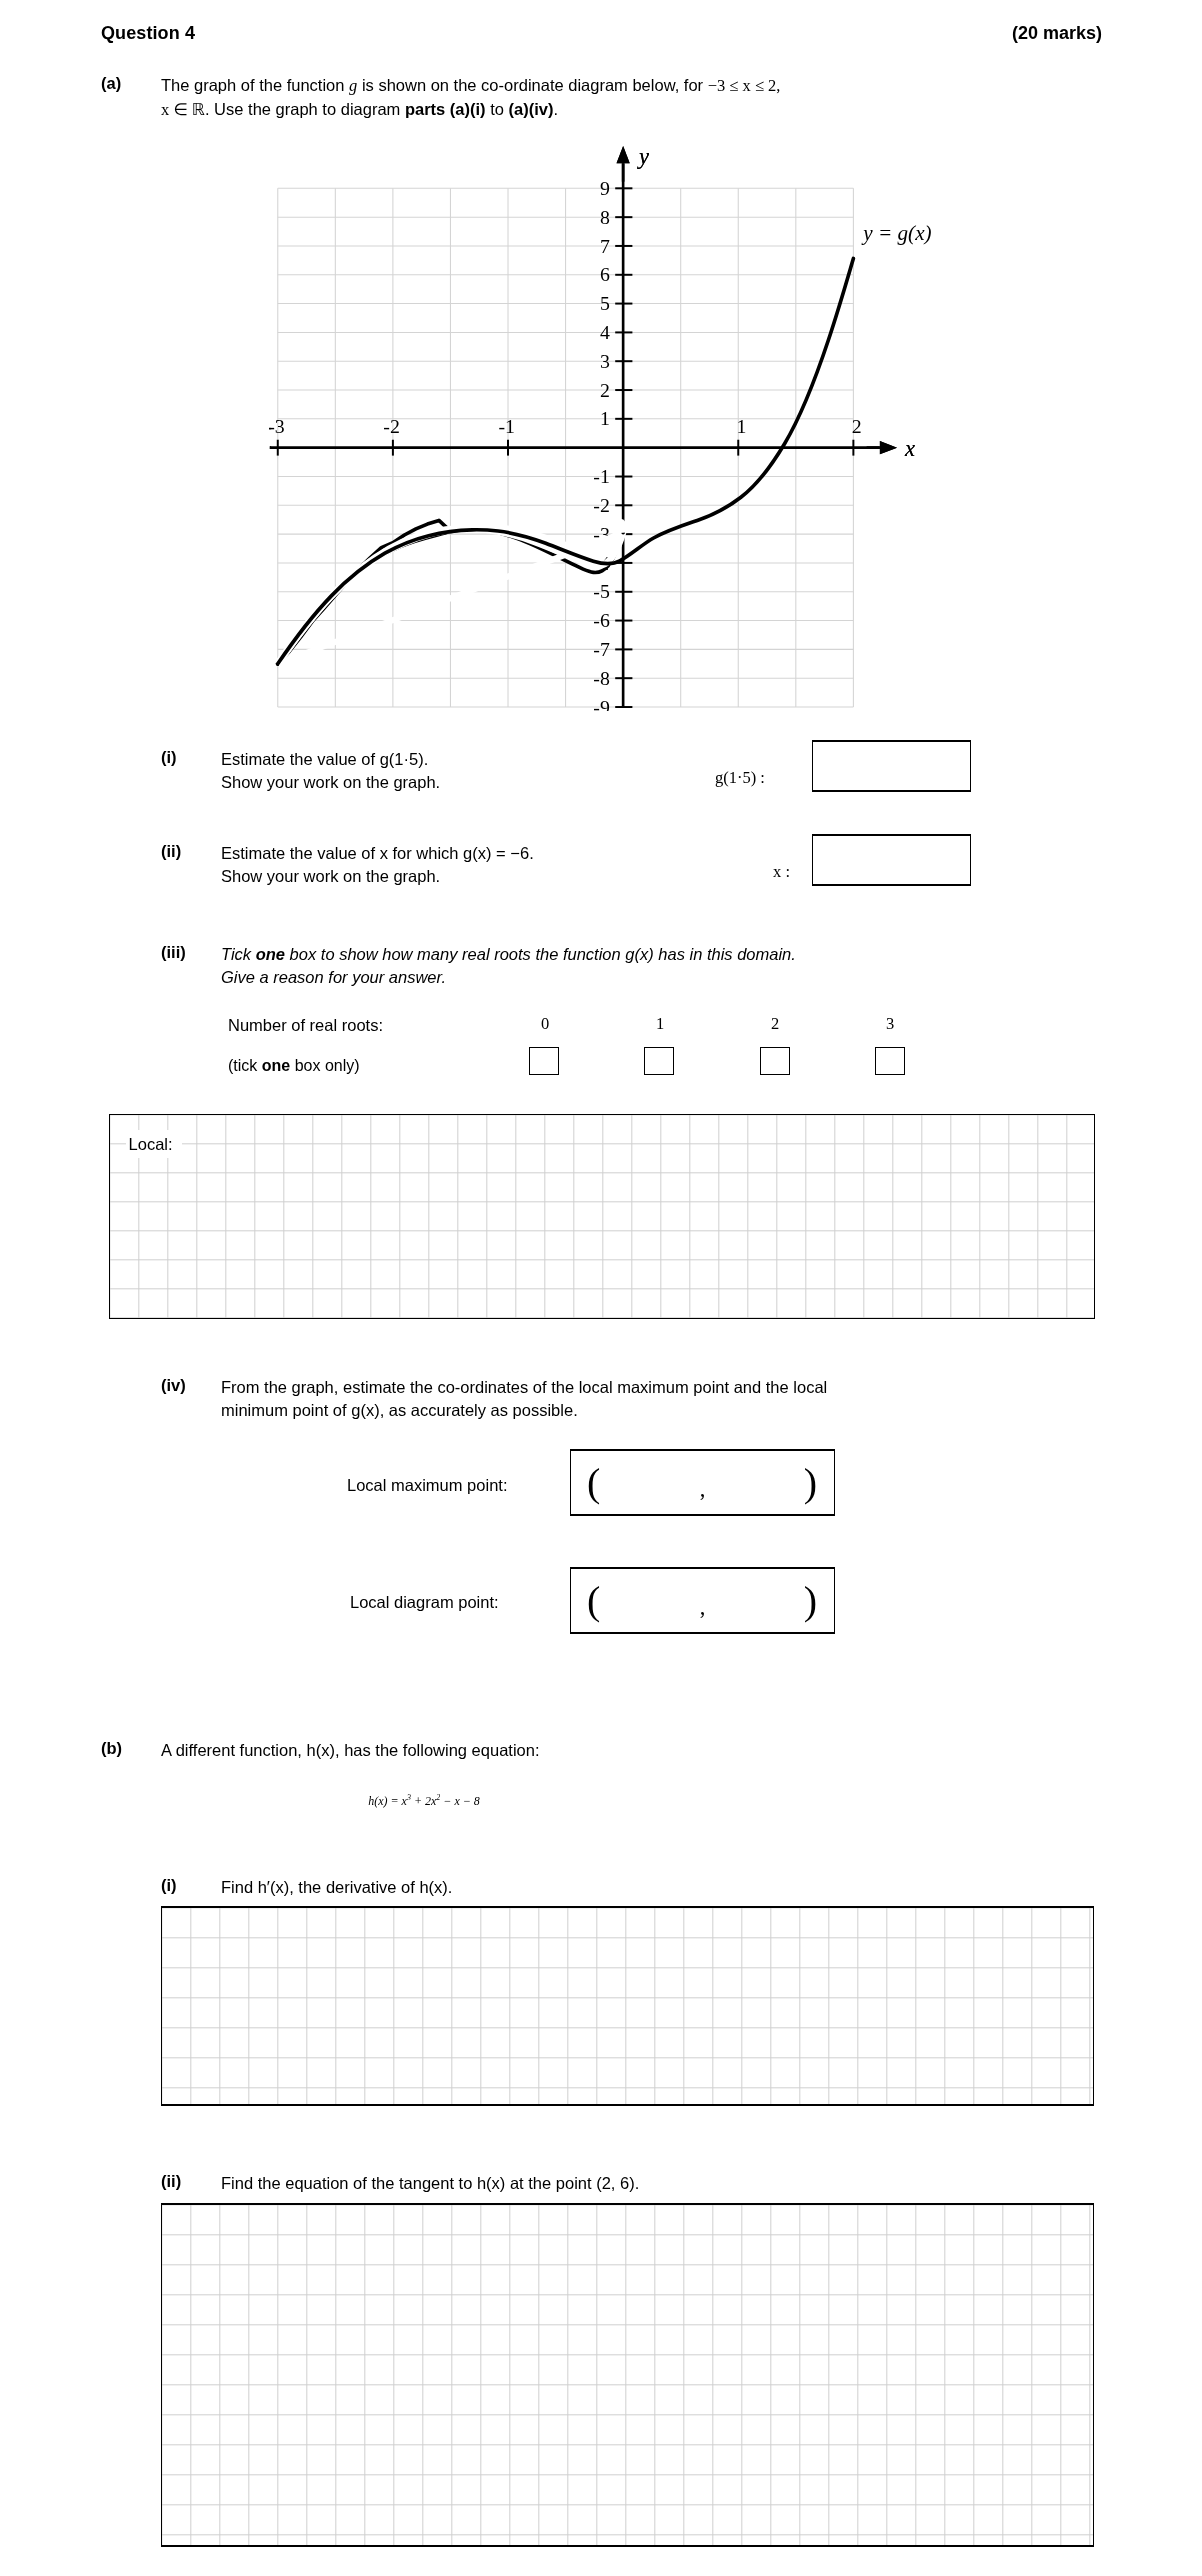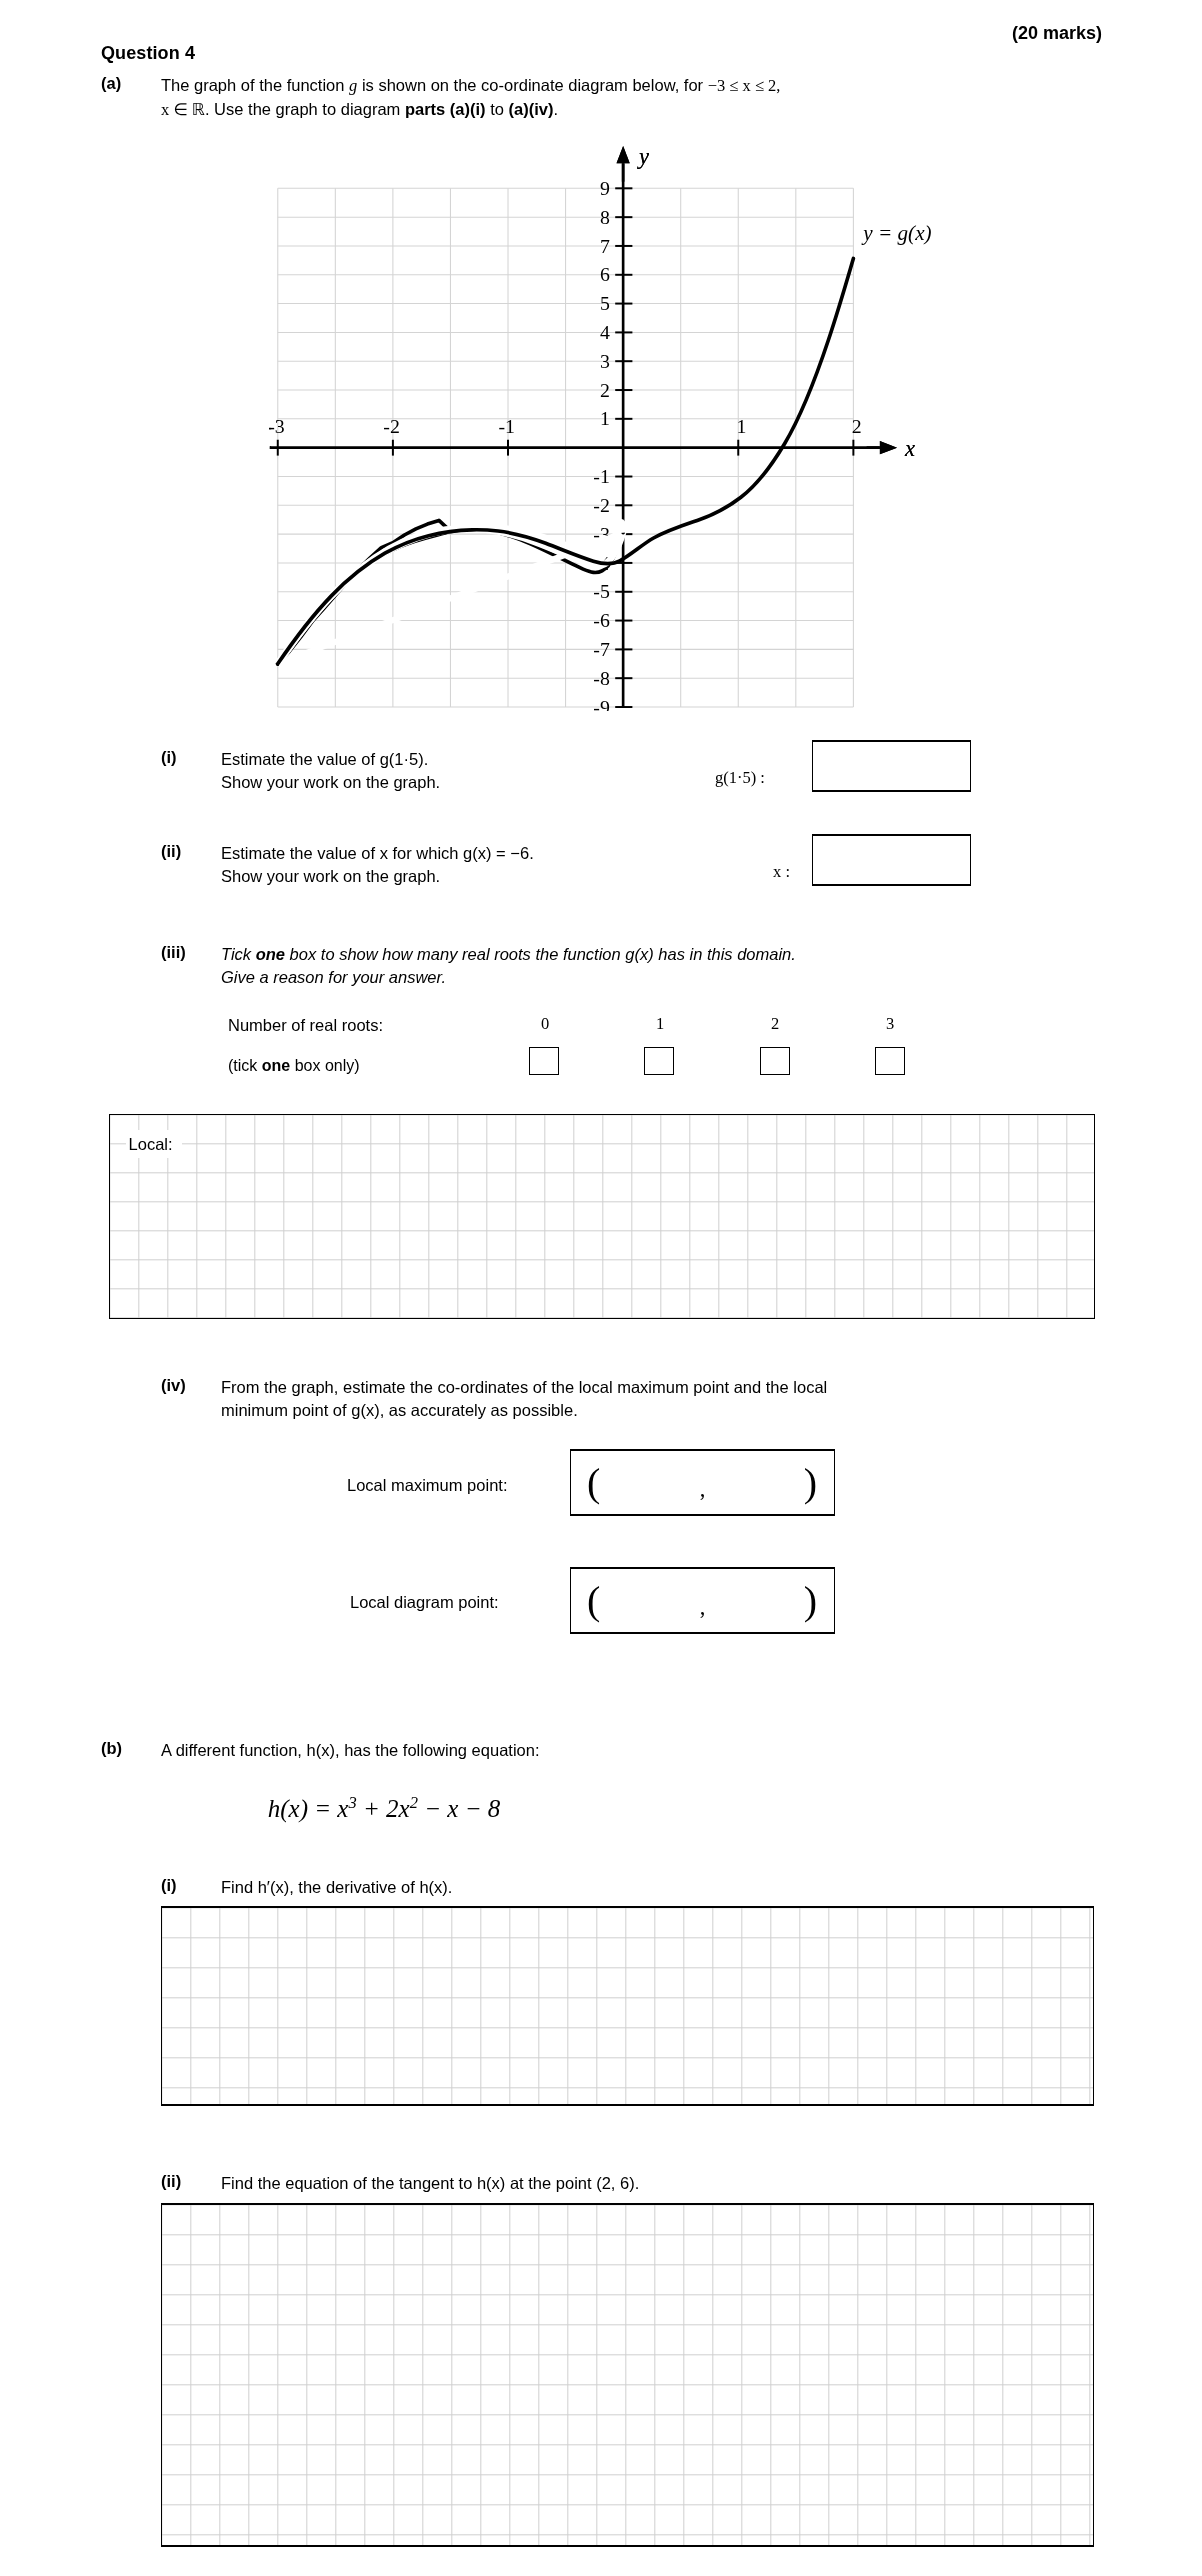--- a/index.html
+++ b/index.html
@@ -9,21 +9,21 @@
     color:#000000;
     -webkit-font-smoothing:antialiased;
   }
   .abs { position:absolute; }
   .bold { font-weight:bold; }
   .ital { font-style:italic; font-family:"Liberation Serif", serif; }
   .serif { font-family:"Liberation Serif", serif; }
 
   
   #q-title {
-    left:101px; top:22.5px; font-size:18px; font-weight:bold; letter-spacing:0.1px;margin-top:20px;
+    left:101px; top:22.5px; font-size:18px; font-weight:bold; letter-spacing:0.1px;
   }
   #marks {
     right:101px; top:22.5px; font-size:18px; font-weight:bold; text-align:right;
   }
 
   
   .part-label { font-size:16.5px; font-weight:bold; }
   .roman-label { font-size:16.5px; font-weight:bold; }
   .body-text { font-size:16.5px; line-height:22.5px; }
 
@@ -106,21 +106,21 @@
              font-size:40px; font-family:"Liberation Serif", serif; line-height:1; }
   .paren-r { position:absolute; right:17px; top:50%; transform:translateY(-50%);
              font-size:40px; font-family:"Liberation Serif", serif; line-height:1; }
   .paren-comma { position:absolute; left:50%; top:50%; transform:translate(-50%,-22%);
              font-size:22.5px; font-family:"Liberation Serif", serif; line-height:1; }
 
   
   #b-label { left:101px; top:1739px; }
   #b-text  { left:161px; top:1739px; width:860px; }
   #b-eq    { left:0; top:1793px; width:768px; text-align:center;
-             font-size:25px; font-family:"Liberation Serif", serif; font-style:italic; }
+             font-size:12px; font-family:"Liberation Serif", serif; font-style:italic;padding-left:40px; }
 
   #bi-label { left:161px; top:1876px; }
   #bi-text  { left:221px; top:1876px; width:728px; }
   #bi-box {
     left:161px; top:1906px; width:933px; height:200px;
     border:1.3px solid #000; border-top-width:2.6px; border-bottom-width:2.6px;
     box-sizing:border-box; background:#fff; overflow:hidden;
   }
   #bi-grid { background-size:29px 30px; background-position:-0.7px -0.7px; }
 

